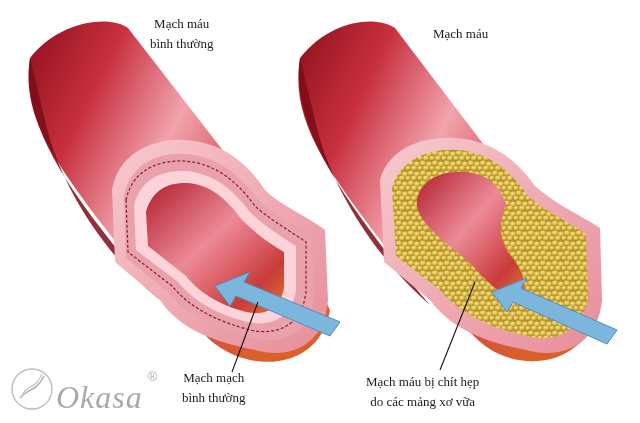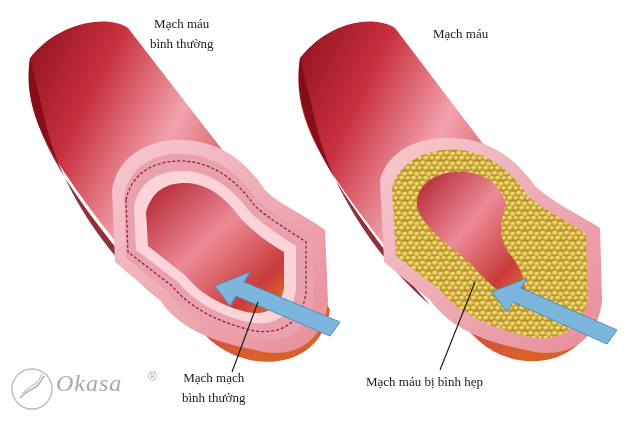--- a/index.html
+++ b/index.html
@@ -1,21 +1,21 @@
 <!DOCTYPE html>
 <html><head>
 <meta charset="utf-8">
 <style>
   html, body { margin:0; padding:0; background:#ffffff; }
   body { width:640px; height:423px; position:relative; overflow:hidden; font-family:"DejaVu Serif","Liberation Serif",serif; }
   .stage { position:absolute; left:0; top:0; width:640px; height:423px; }
   .label { position:absolute; color:#1a1a1a; font-family:"Liberation Serif","DejaVu Serif",serif; font-size:13px; line-height:20px; text-align:center; white-space:nowrap; }
   .label span { display:block; }
   .logo { position:absolute; left:10px; top:368px; width:150px; height:42px; }
-  .logo-text { position:absolute; left:46px; top:2px; font-family:"Liberation Serif","DejaVu Serif",serif; font-style:italic; font-size:24px; color:#a9a9a9; letter-spacing:1px; }
+  .logo-text { position:absolute; left:46px; top:11px; font-family:"Liberation Serif","DejaVu Serif",serif; font-style:italic; font-size:32px; color:#a9a9a9; letter-spacing:1px; }
   .logo-reg { position:absolute; left:138px; top:2px; font-family:"Liberation Sans",sans-serif; font-size:12px; color:#a9a9a9; }
 </style>
 </head>
 <body>
 
 <div class="stage">
 <svg width="640" height="423" viewBox="0 0 640 423" xmlns="http://www.w3.org/2000/svg">
   <defs>
     <linearGradient id="tubeGrad" x1="0" y1="0" x2="1" y2="0.55">
       <stop offset="0" stop-color="#8e0f1c"></stop>
@@ -99,19 +99,20 @@
 </div>
 <div class="label" style="left:433px; top:24px;">
   <span>Mạch máu</span>
 </div>
 
 <div class="label" style="left:182px; top:368px;">
   <span>Mạch mạch</span>
   <span>bình thường</span>
 </div>
 <div class="label" style="left:366px; top:372px;">
-  <span>Mạch máu bị bình hẹp</span>
+  <span>Mạch máu bị chít hẹp</span>
+  <span>do các mảng xơ vữa</span>
 </div>
 
 <div class="logo">
   <span class="logo-text">Okasa</span>
   <span class="logo-reg">®</span>
 </div>
 
 </body></html>

